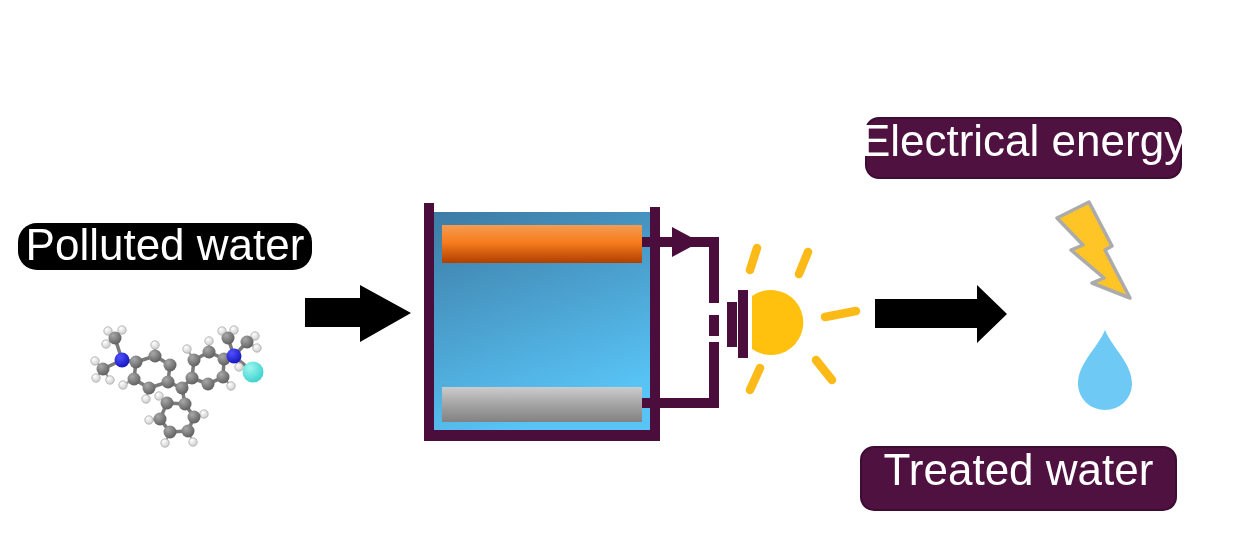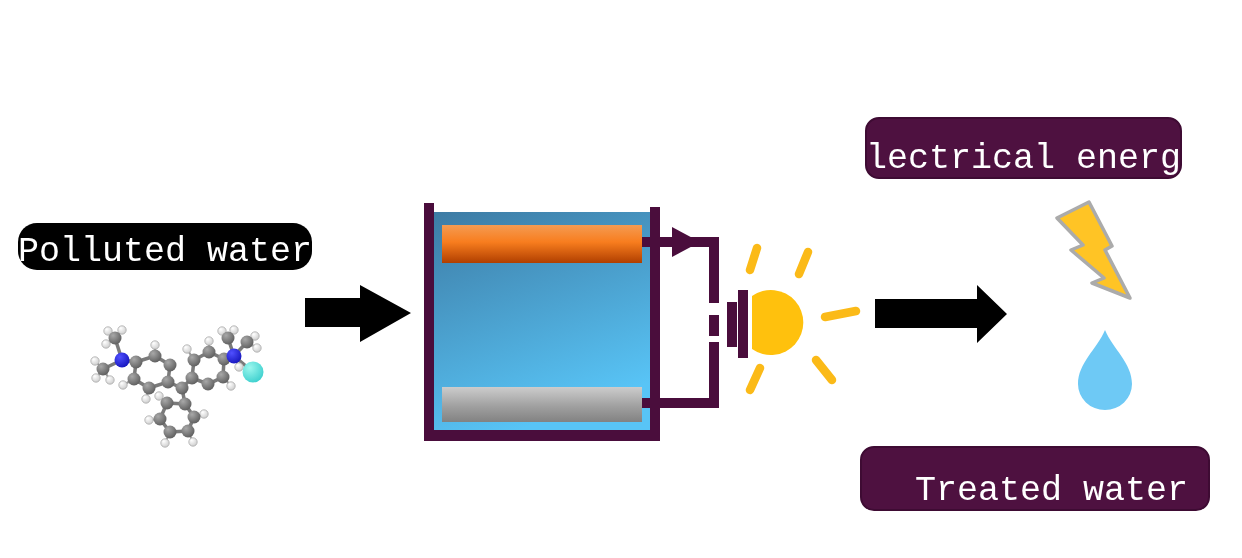--- a/index.html
+++ b/index.html
@@ -1,26 +1,26 @@
 <!DOCTYPE html>
 <html style="--label-black-bg: #000000; --label-purple-bg: #4E1140; --label-purple-edge: #3E0B33; --label-text: #FFFFFF; --circuit-purple: #4A0D3C; --tank-blue-top: #3D7BA4; --tank-blue-bottom: #58C4F6; --electrode-orange-light: #F49B52; --electrode-orange-mid: #F87D1E; --electrode-orange-dark: #B03F00; --electrode-gray-light: #CCCCCC; --electrode-gray-mid: #A0A0A0; --electrode-gray-dark: #828282; --bulb-yellow: #FFC10D; --ray-yellow: #FBBA18; --bolt-yellow: #FFC425; --bolt-outline: #ABABAB; --droplet-blue: #6EC9F5; --arrow-black: #000000; --bond-gray: #7A7A7A; --bond-h-gray: #9A9A9A;"><head>
 <meta charset="utf-8">
 <style>
   html,body{margin:0;padding:0;background:#fff;}
   .canvas{position:relative;width:1242px;height:558px;background:#fff;overflow:hidden;
           font-family:"Liberation Sans",sans-serif;}
   .diagram-svg{position:absolute;left:0;top:0;}
-  .label{position:absolute;display:flex;align-items:flex-end;justify-content:center;
-         color:var(--label-text);font-size:35px;line-height:1;white-space:nowrap;font-family:Liberation Mono, monospace;}
+  .label{position:absolute;display:flex;align-items:flex-start;justify-content:center;
+         color:var(--label-text);font-size:44px;line-height:1;white-space:nowrap;}
   .label-polluted{left:18px;top:223px;width:294px;height:47px;
          background:var(--label-black-bg);border-radius:19px;}
   .label-electrical{left:865px;top:117px;width:313px;height:58px;
          background:var(--label-purple-bg);border-radius:14px;border:2px solid var(--label-purple-edge);}
   .label-treated{left:860px;top:446px;width:313px;height:61px;
-         background:var(--label-purple-bg);border-radius:14px;border:2px solid var(--label-purple-edge);padding-left:33px;}
+         background:var(--label-purple-bg);border-radius:14px;border:2px solid var(--label-purple-edge);}
 </style>
 </head>
 <body>
 
 <div class="canvas">
 
   <svg class="diagram-svg" width="1242" height="558" viewBox="0 0 1242 558">
     <defs>
       <linearGradient id="blueGrad" x1="0" y1="0" x2="0.35" y2="1">
         <stop offset="0" style="stop-color:var(--tank-blue-top)"></stop>

